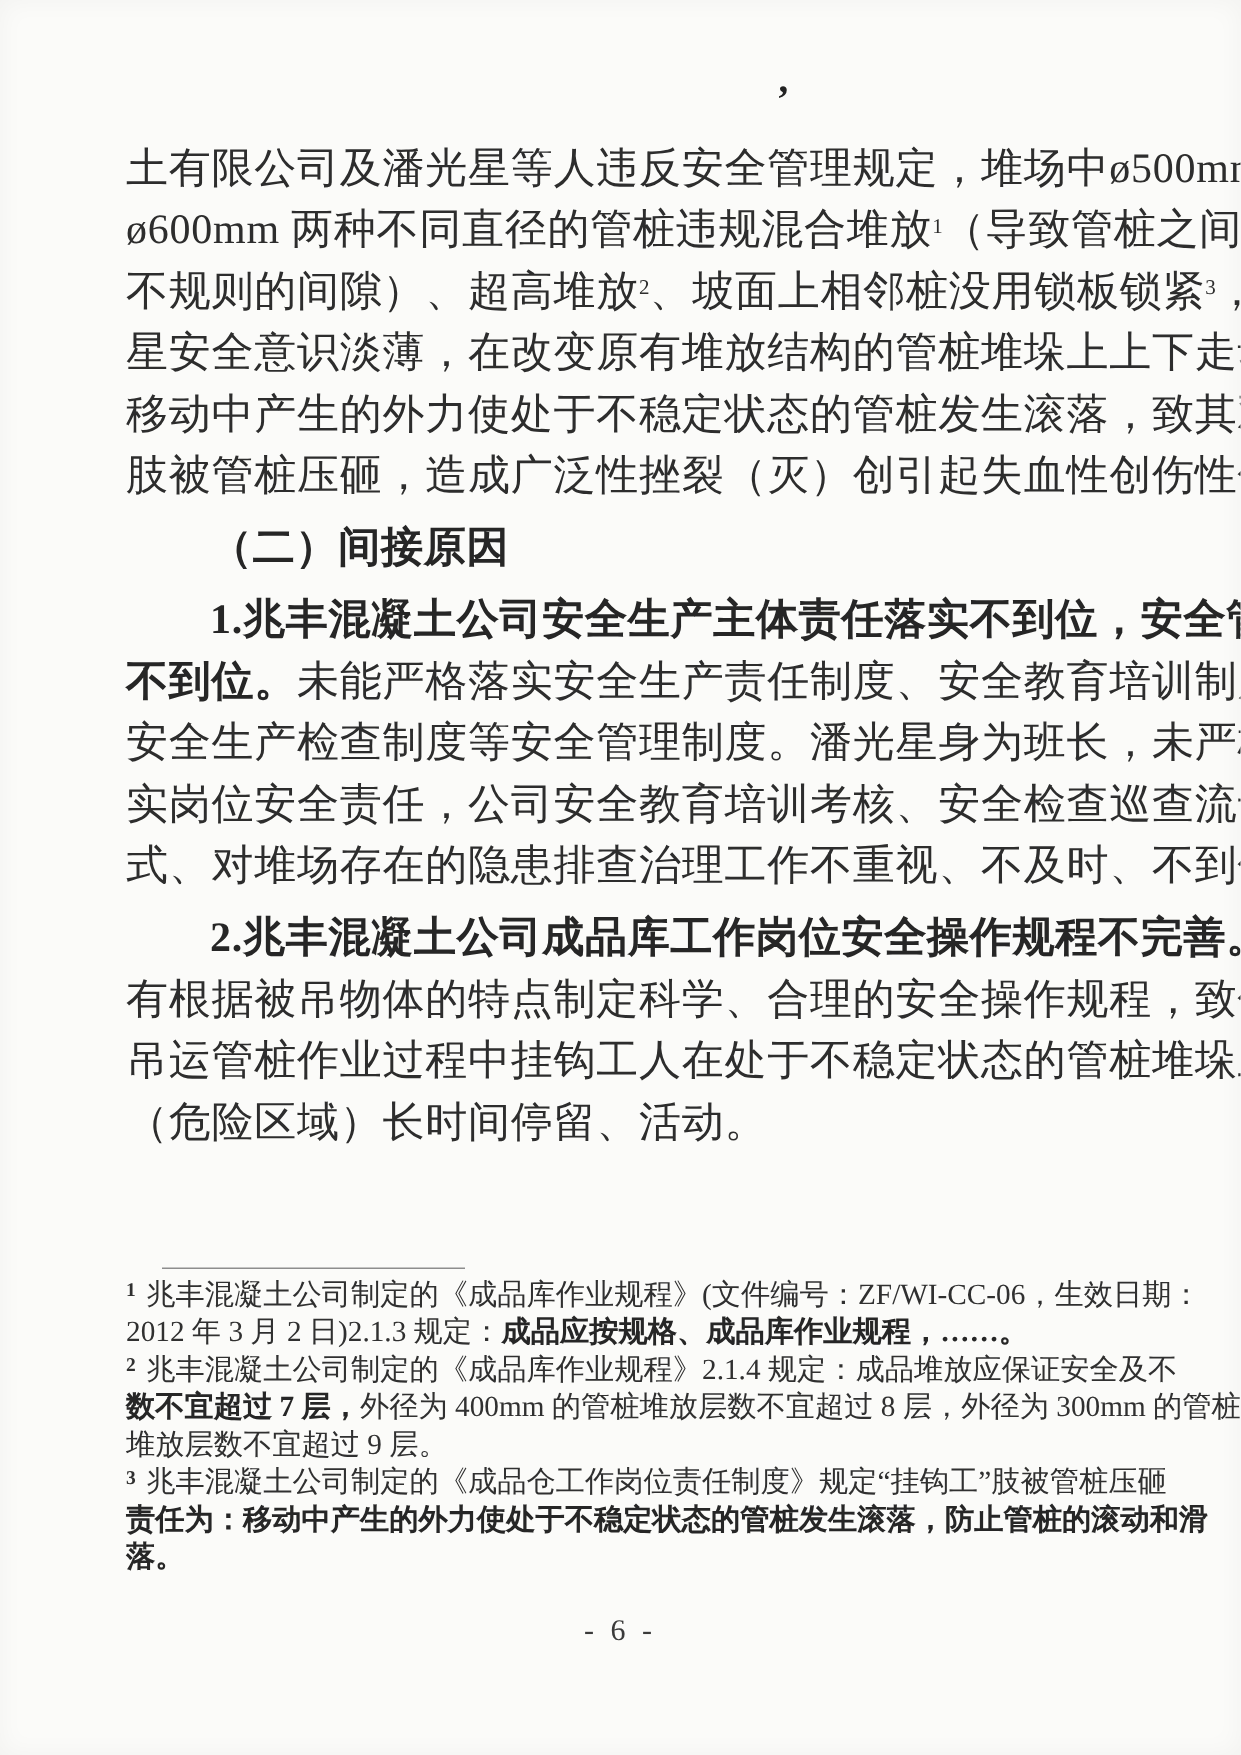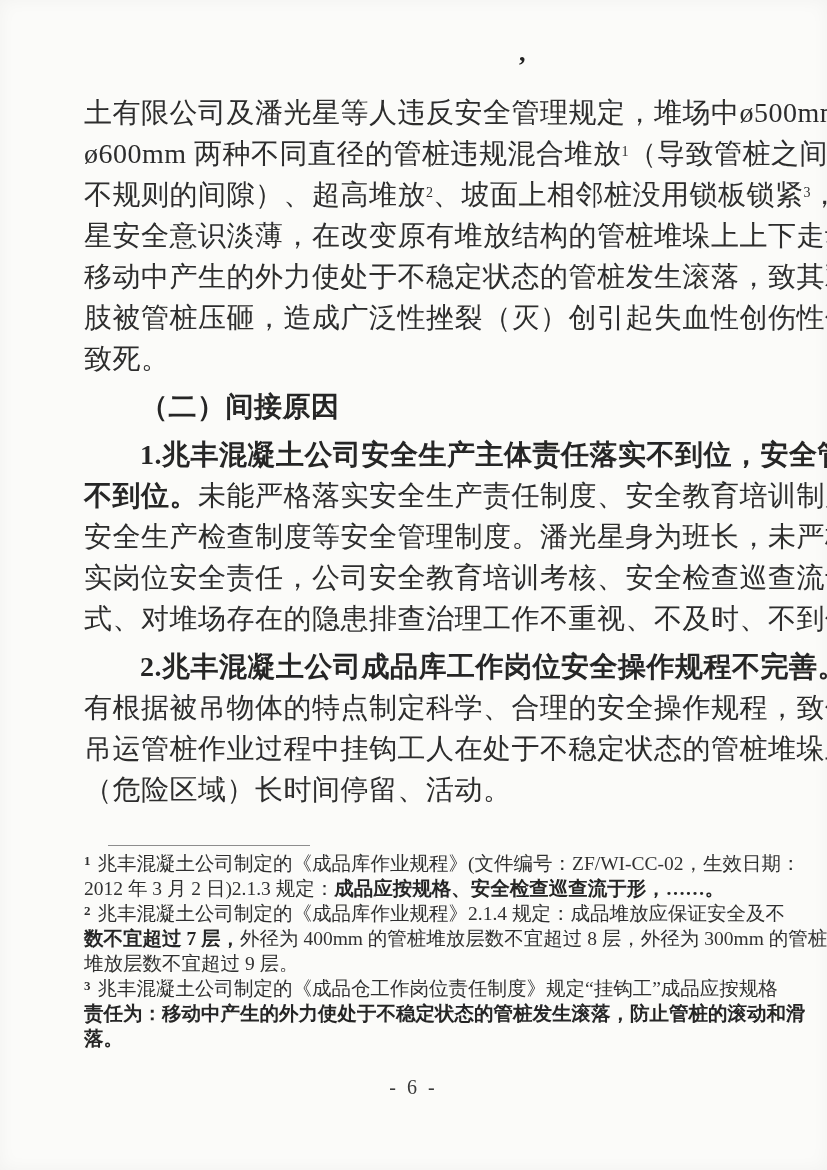--- a/index.html
+++ b/index.html
@@ -46,40 +46,39 @@
 <div class="page">
   <span class="stray-mark">,</span>
 
   <div class="body-text" id="body-lines">
       <div class="line"><span>土有限公司及潘光星等人违反安全管理规定，堆场中ø500mm、</span></div>
       <div class="line"><span>ø600mm 两种不同直径的管桩违规混合堆放</span><sup class="fn-ref">1</sup><span>（导致管桩之间出现</span></div>
       <div class="line"><span>不规则的间隙）、超高堆放</span><sup class="fn-ref">2</sup><span>、坡面上相邻桩没用锁板锁紧</span><sup class="fn-ref">3</sup><span>，潘光</span></div>
       <div class="line"><span>星安全意识淡薄，在改变原有堆放结构的管桩堆垛上上下走动，</span></div>
       <div class="line"><span>移动中产生的外力使处于不稳定状态的管桩发生滚落，致其双下</span></div>
       <div class="line"><span>肢被管桩压砸，造成广泛性挫裂（灭）创引起失血性创伤性休克</span></div>
-      <div class="line"><span>致死。</span></div>
       <div class="line indent space-before"><span class="b">（二）间接原因</span></div>
       <div class="line indent space-before"><span class="b">1.兆丰混凝土公司安全生产主体责任落实不到位，安全管理</span></div>
       <div class="line"><span class="b">不到位。</span><span>未能严格落实安全生产责任制度、安全教育培训制度和</span></div>
       <div class="line"><span>安全生产检查制度等安全管理制度。潘光星身为班长，未严格落</span></div>
       <div class="line"><span>实岗位安全责任，公司安全教育培训考核、安全检查巡查流于形</span></div>
       <div class="line"><span>式、对堆场存在的隐患排查治理工作不重视、不及时、不到位。</span></div>
       <div class="line indent space-before"><span class="b">2.兆丰混凝土公司成品库工作岗位安全操作规程不完善。</span></div>
       <div class="line"><span>有根据被吊物体的特点制定科学、合理的安全操作规程，致使在</span></div>
       <div class="line"><span>吊运管桩作业过程中挂钩工人在处于不稳定状态的管桩堆垛上</span></div>
       <div class="line"><span>（危险区域）长时间停留、活动。</span></div>
     </div>
 
   <div class="fn-sep"></div>
 
   <div class="footnotes" id="footnotes">
-      <div class="fn-line"><sup class="fn-mark">1</sup><span>兆丰混凝土公司制定的《成品库作业规程》(文件编号：ZF/WI-CC-02，生效日期：</span></div>
-      <div class="fn-line"><span>2012 年 3 月 2 日)2.1.3 规定：</span><span class="b">成品应按规格、安全检查巡查流于形，……。</span></div>
+      <div class="fn-line"><sup class="fn-mark">1</sup><span>兆丰混凝土公司制定的《成品库作业规程》(文件编号：ZF/WI-CC-06，生效日期：</span></div>
+      <div class="fn-line"><span>2012 年 3 月 2 日)2.1.3 规定：</span><span class="b">成品应按规格、成品库作业规程，……。</span></div>
       <div class="fn-line"><sup class="fn-mark">2</sup><span>兆丰混凝土公司制定的《成品库作业规程》2.1.4 规定：成品堆放应保证安全及不</span></div>
       <div class="fn-line"><span class="b">数不宜超过 7 层，</span><span>外径为 400mm 的管桩堆放层数不宜超过 8 层，外径为 300mm 的管桩</span></div>
       <div class="fn-line"><span>堆放层数不宜超过 9 层。</span></div>
-      <div class="fn-line"><sup class="fn-mark">3</sup><span>兆丰混凝土公司制定的《成品仓工作岗位责任制度》规定“挂钩工”成品应按规格</span></div>
+      <div class="fn-line"><sup class="fn-mark">3</sup><span>兆丰混凝土公司制定的《成品仓工作岗位责任制度》规定“挂钩工”肢被管桩压砸</span></div>
       <div class="fn-line"><span class="b">责任为：移动中产生的外力使处于不稳定状态的管桩发生滚落，防止管桩的滚动和滑</span></div>
       <div class="fn-line"><span class="b">落。</span></div>
     </div>
 
   <div class="page-number">- 6 -</div>
 </div>
 
 </body></html>

